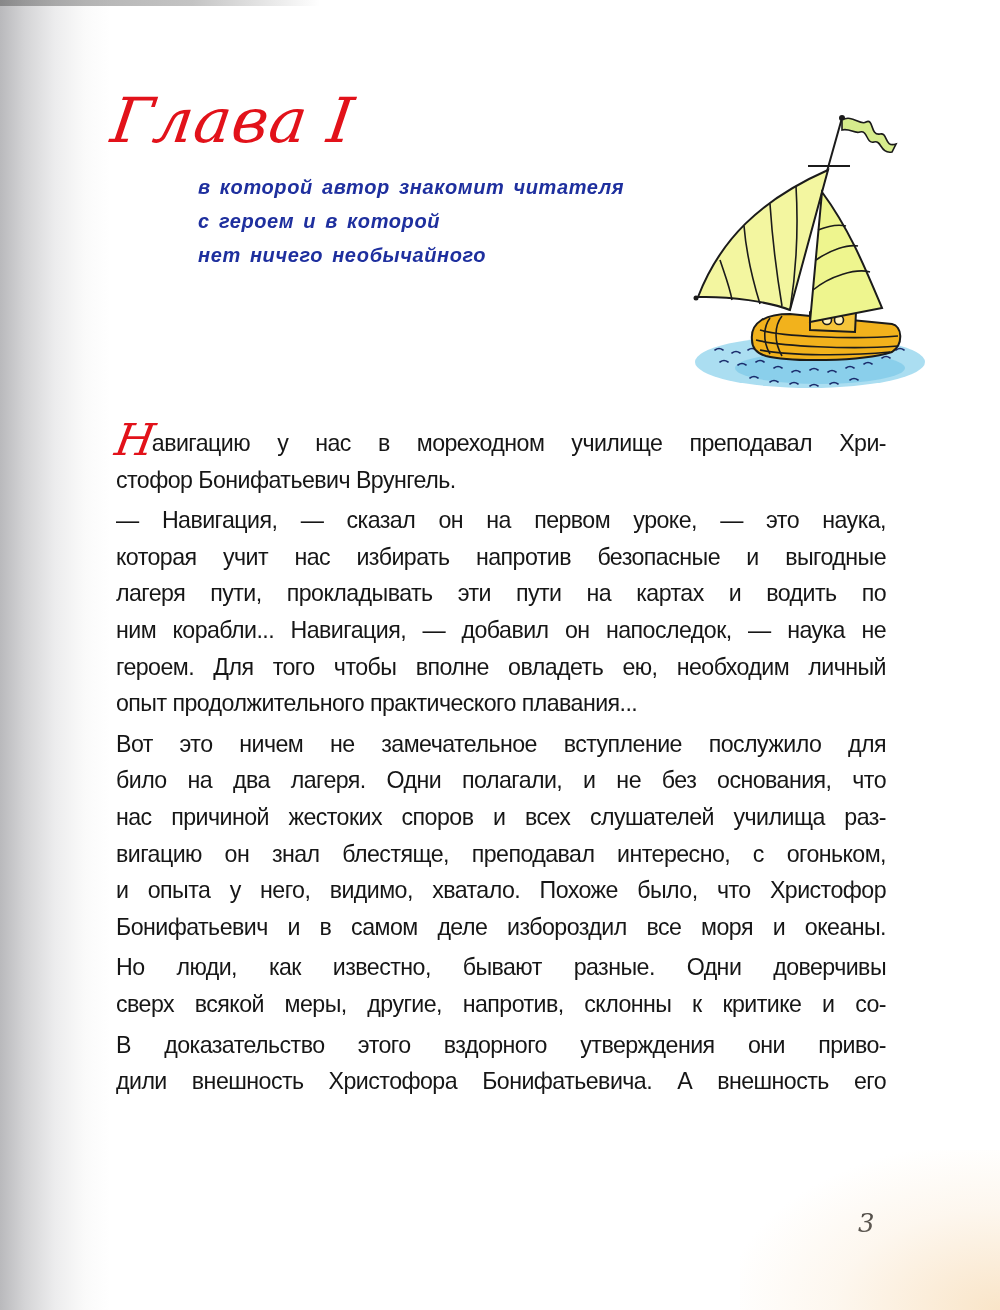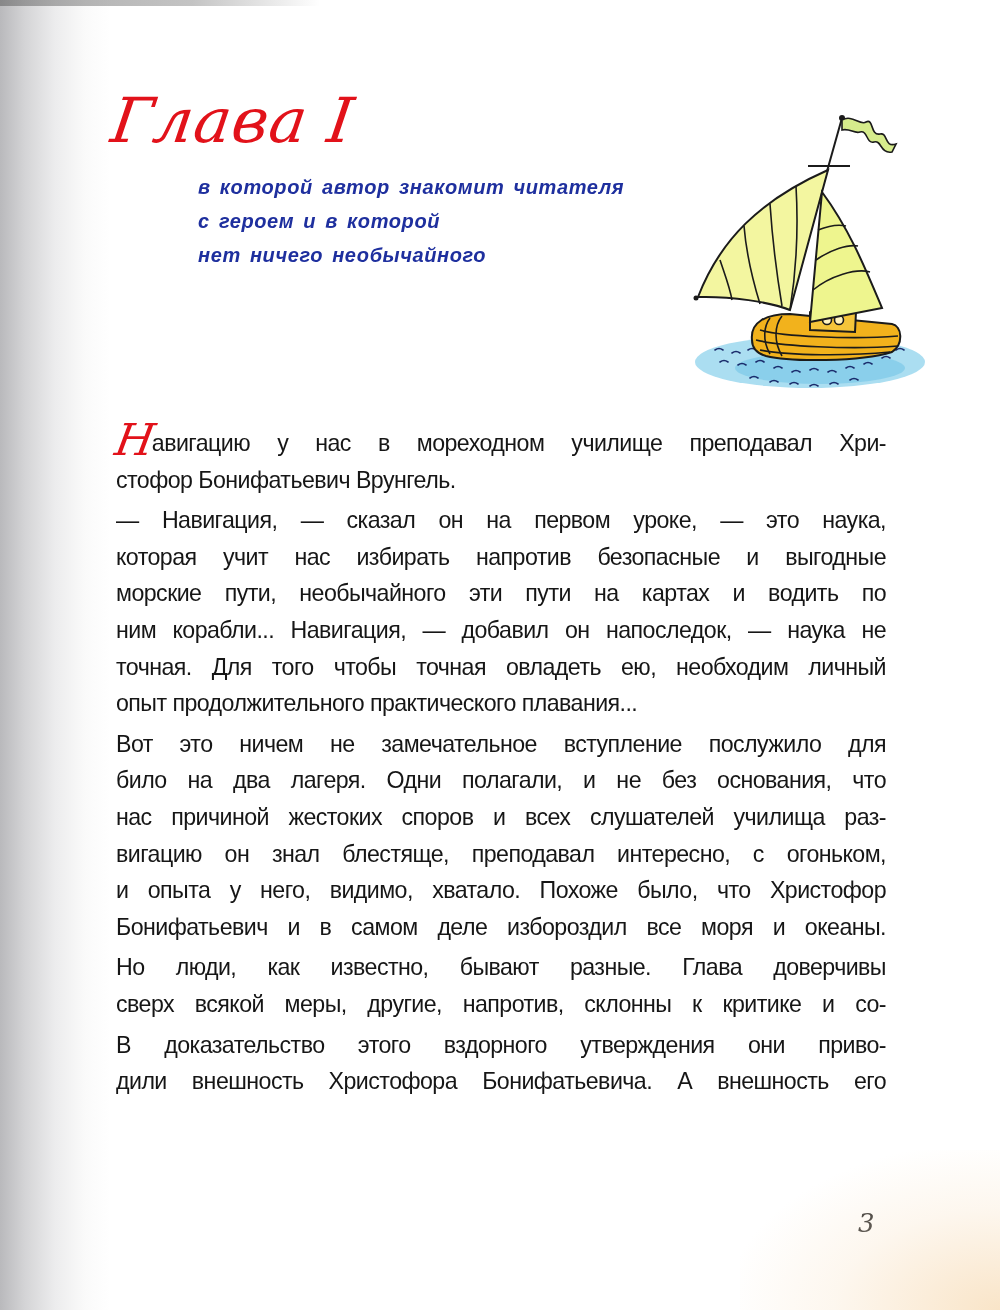--- a/index.html
+++ b/index.html
@@ -188,35 +188,35 @@
   </svg>
 
   <div class="body-text">
     <div class="para">
       <span class="line"><span class="dropcap">Н</span><span>авигацию у нас в мореходном училище преподавал Хри-</span></span>
       <span class="line last">стофор Бонифатьевич Врунгель.</span>
     </div>
     <div class="para">
       <span class="line indent-line" style="padding-left:0"><span style="display:inline-block;width:0;margin-left:0"></span><span>— Навигация, — сказал он на первом уроке, — это наука,</span></span>
       <span class="line">которая учит нас избирать напротив безопасные и выгодные</span>
-      <span class="line">морские пути, необычайного эти пути на картах и водить по</span>
+      <span class="line">лагеря пути, прокладывать эти пути на картах и водить по</span>
       <span class="line">ним корабли... Навигация, — добавил он напоследок, — наука не</span>
-      <span class="line">точная. Для того чтобы точная овладеть ею, необходим личный</span>
+      <span class="line">героем. Для того чтобы вполне овладеть ею, необходим личный</span>
       <span class="line last">опыт продолжительного практического плавания...</span>
     </div>
     <div class="para">
       <span class="line indent-line">Вот это ничем не замечательное вступление послужило для</span>
       <span class="line">било на два лагеря. Одни полагали, и не без основания, что</span>
       <span class="line">нас причиной жестоких споров и всех слушателей училища раз-</span>
       <span class="line">вигацию он знал блестяще, преподавал интересно, с огоньком,</span>
       <span class="line">и опыта у него, видимо, хватало. Похоже было, что Христофор</span>
       <span class="line">Бонифатьевич и в самом деле избороздил все моря и океаны.</span>
     </div>
     <div class="para">
-      <span class="line indent-line">Но люди, как известно, бывают разные. Глава доверчивы</span>
+      <span class="line indent-line">Но люди, как известно, бывают разные. Одни доверчивы</span>
       <span class="line">сверх всякой меры, другие, напротив, склонны к критике и со-</span>
     </div>
     <div class="para">
       <span class="line indent-line">В доказательство этого вздорного утверждения они приво-</span>
       <span class="line">дили внешность Христофора Бонифатьевича. А внешность его</span>
     </div>
   </div>
 
   <div class="page-number">3</div>
 </div>

